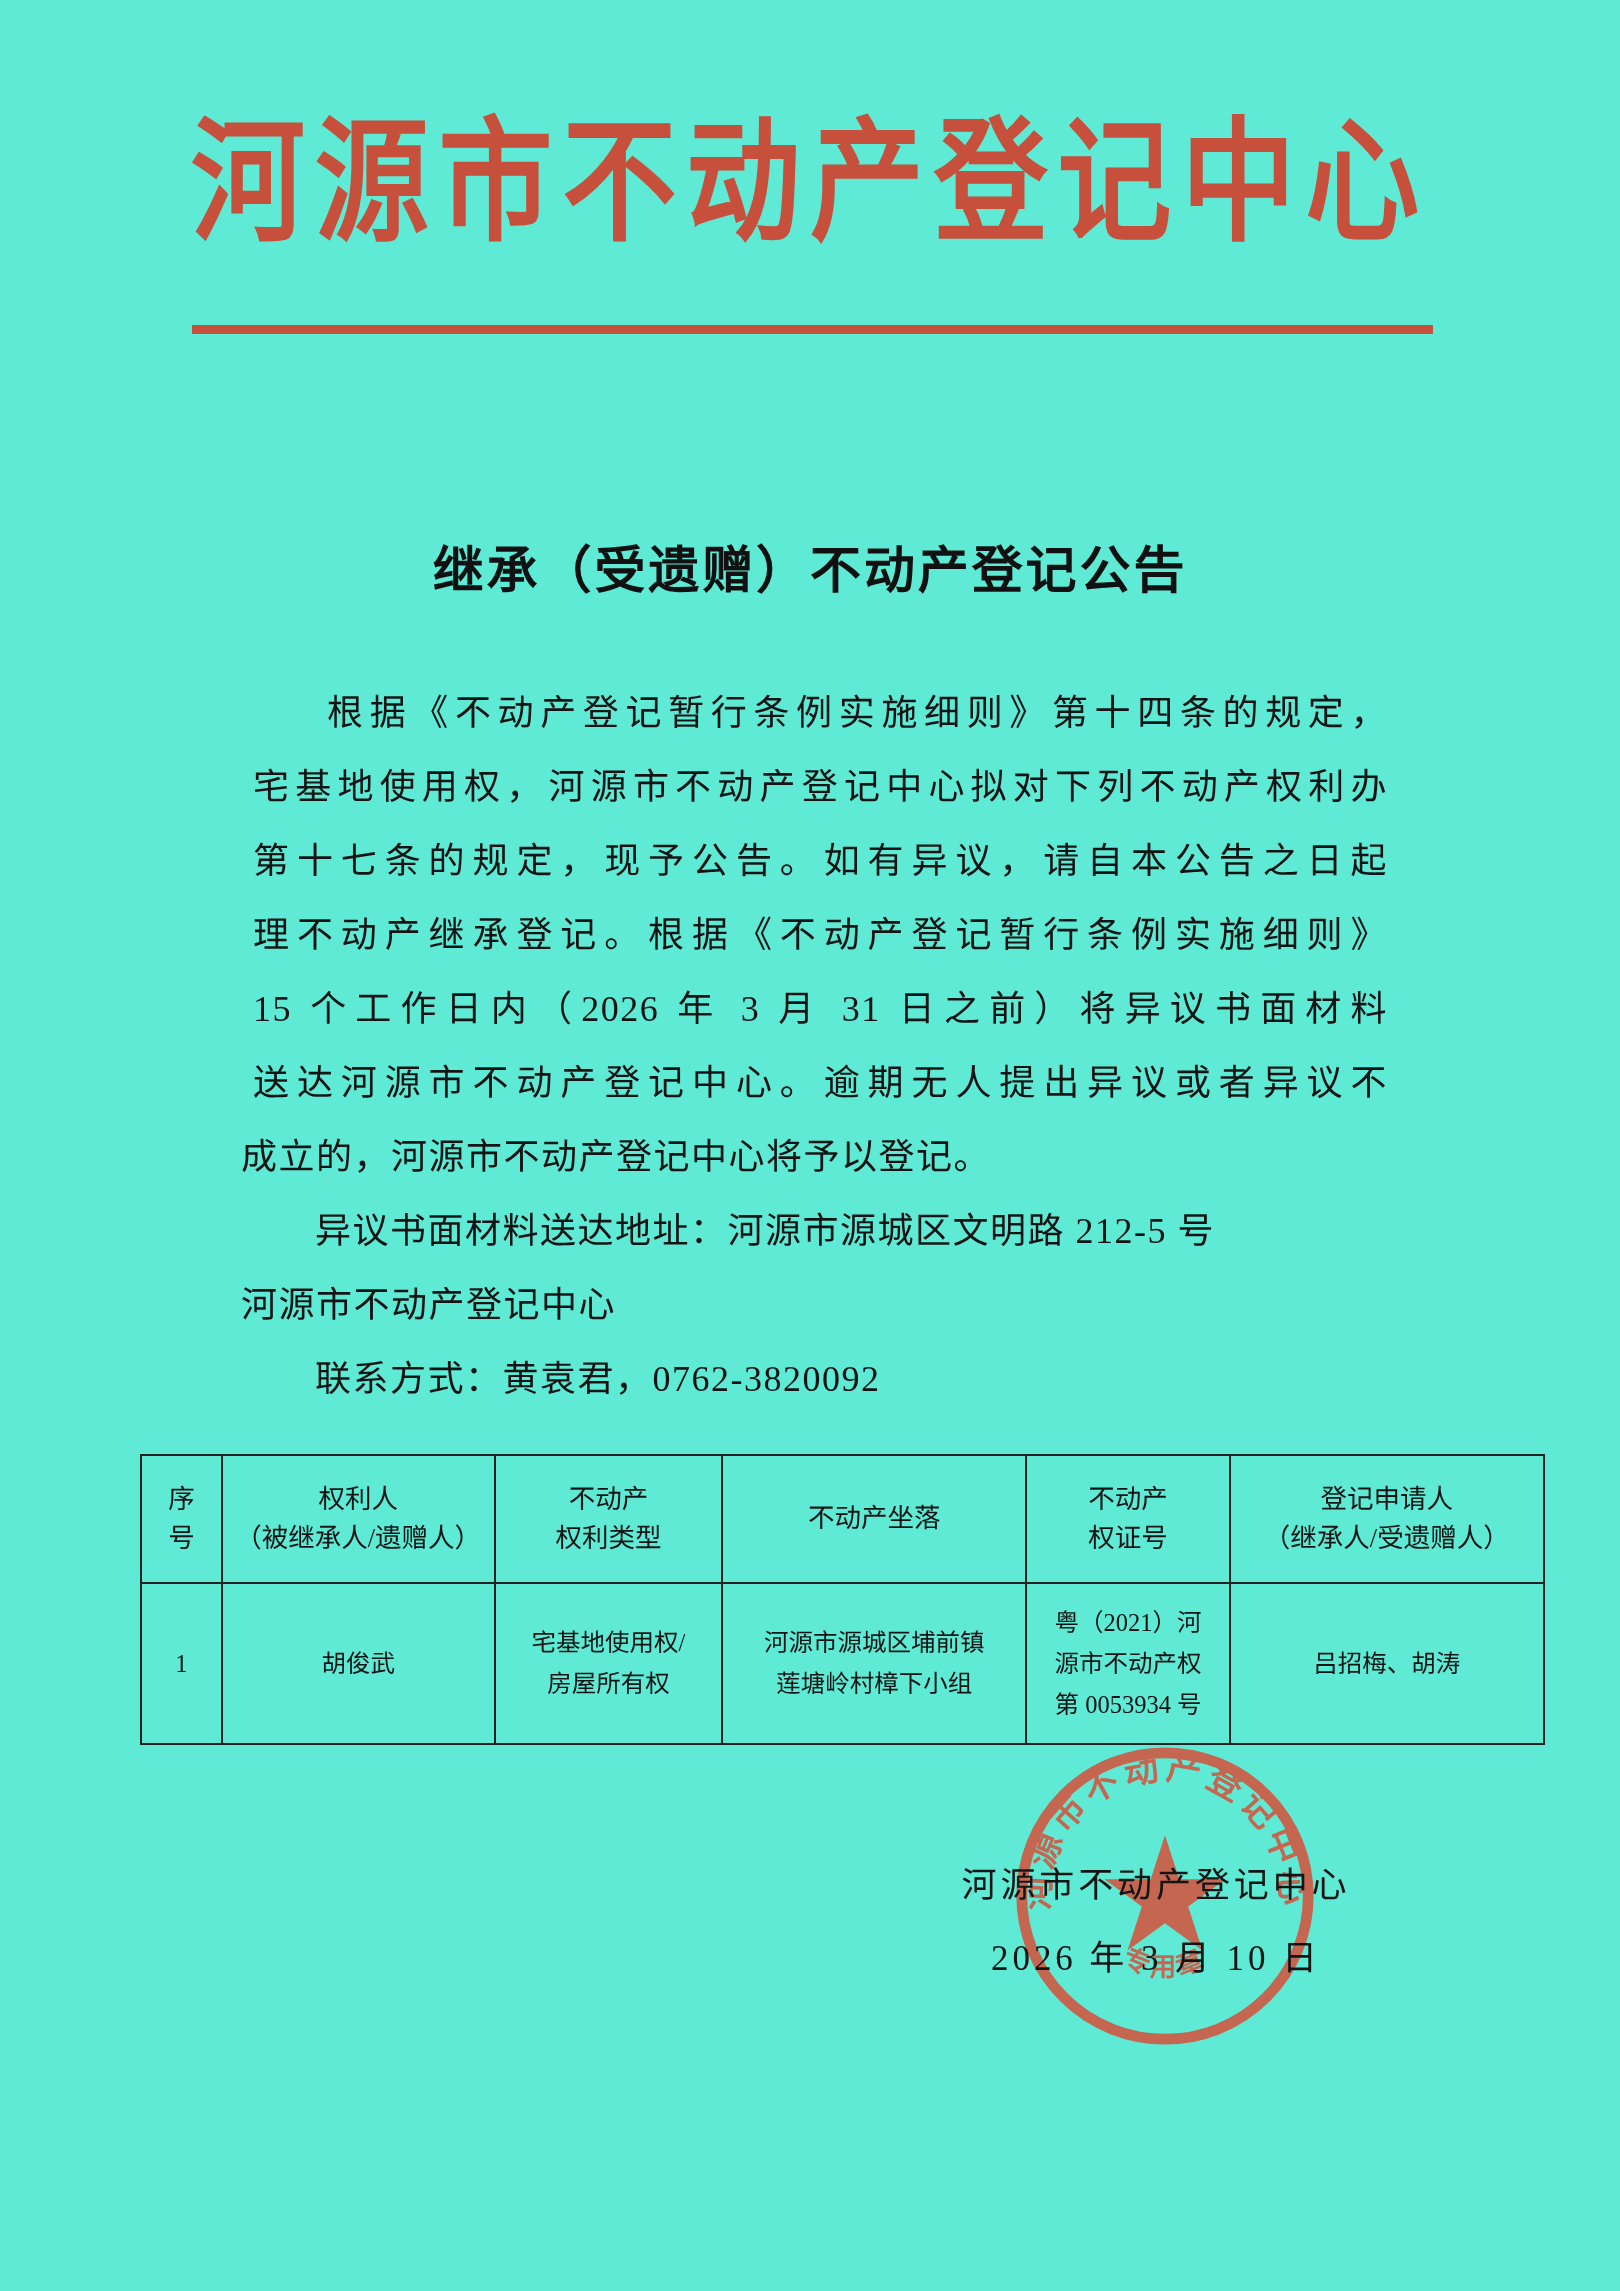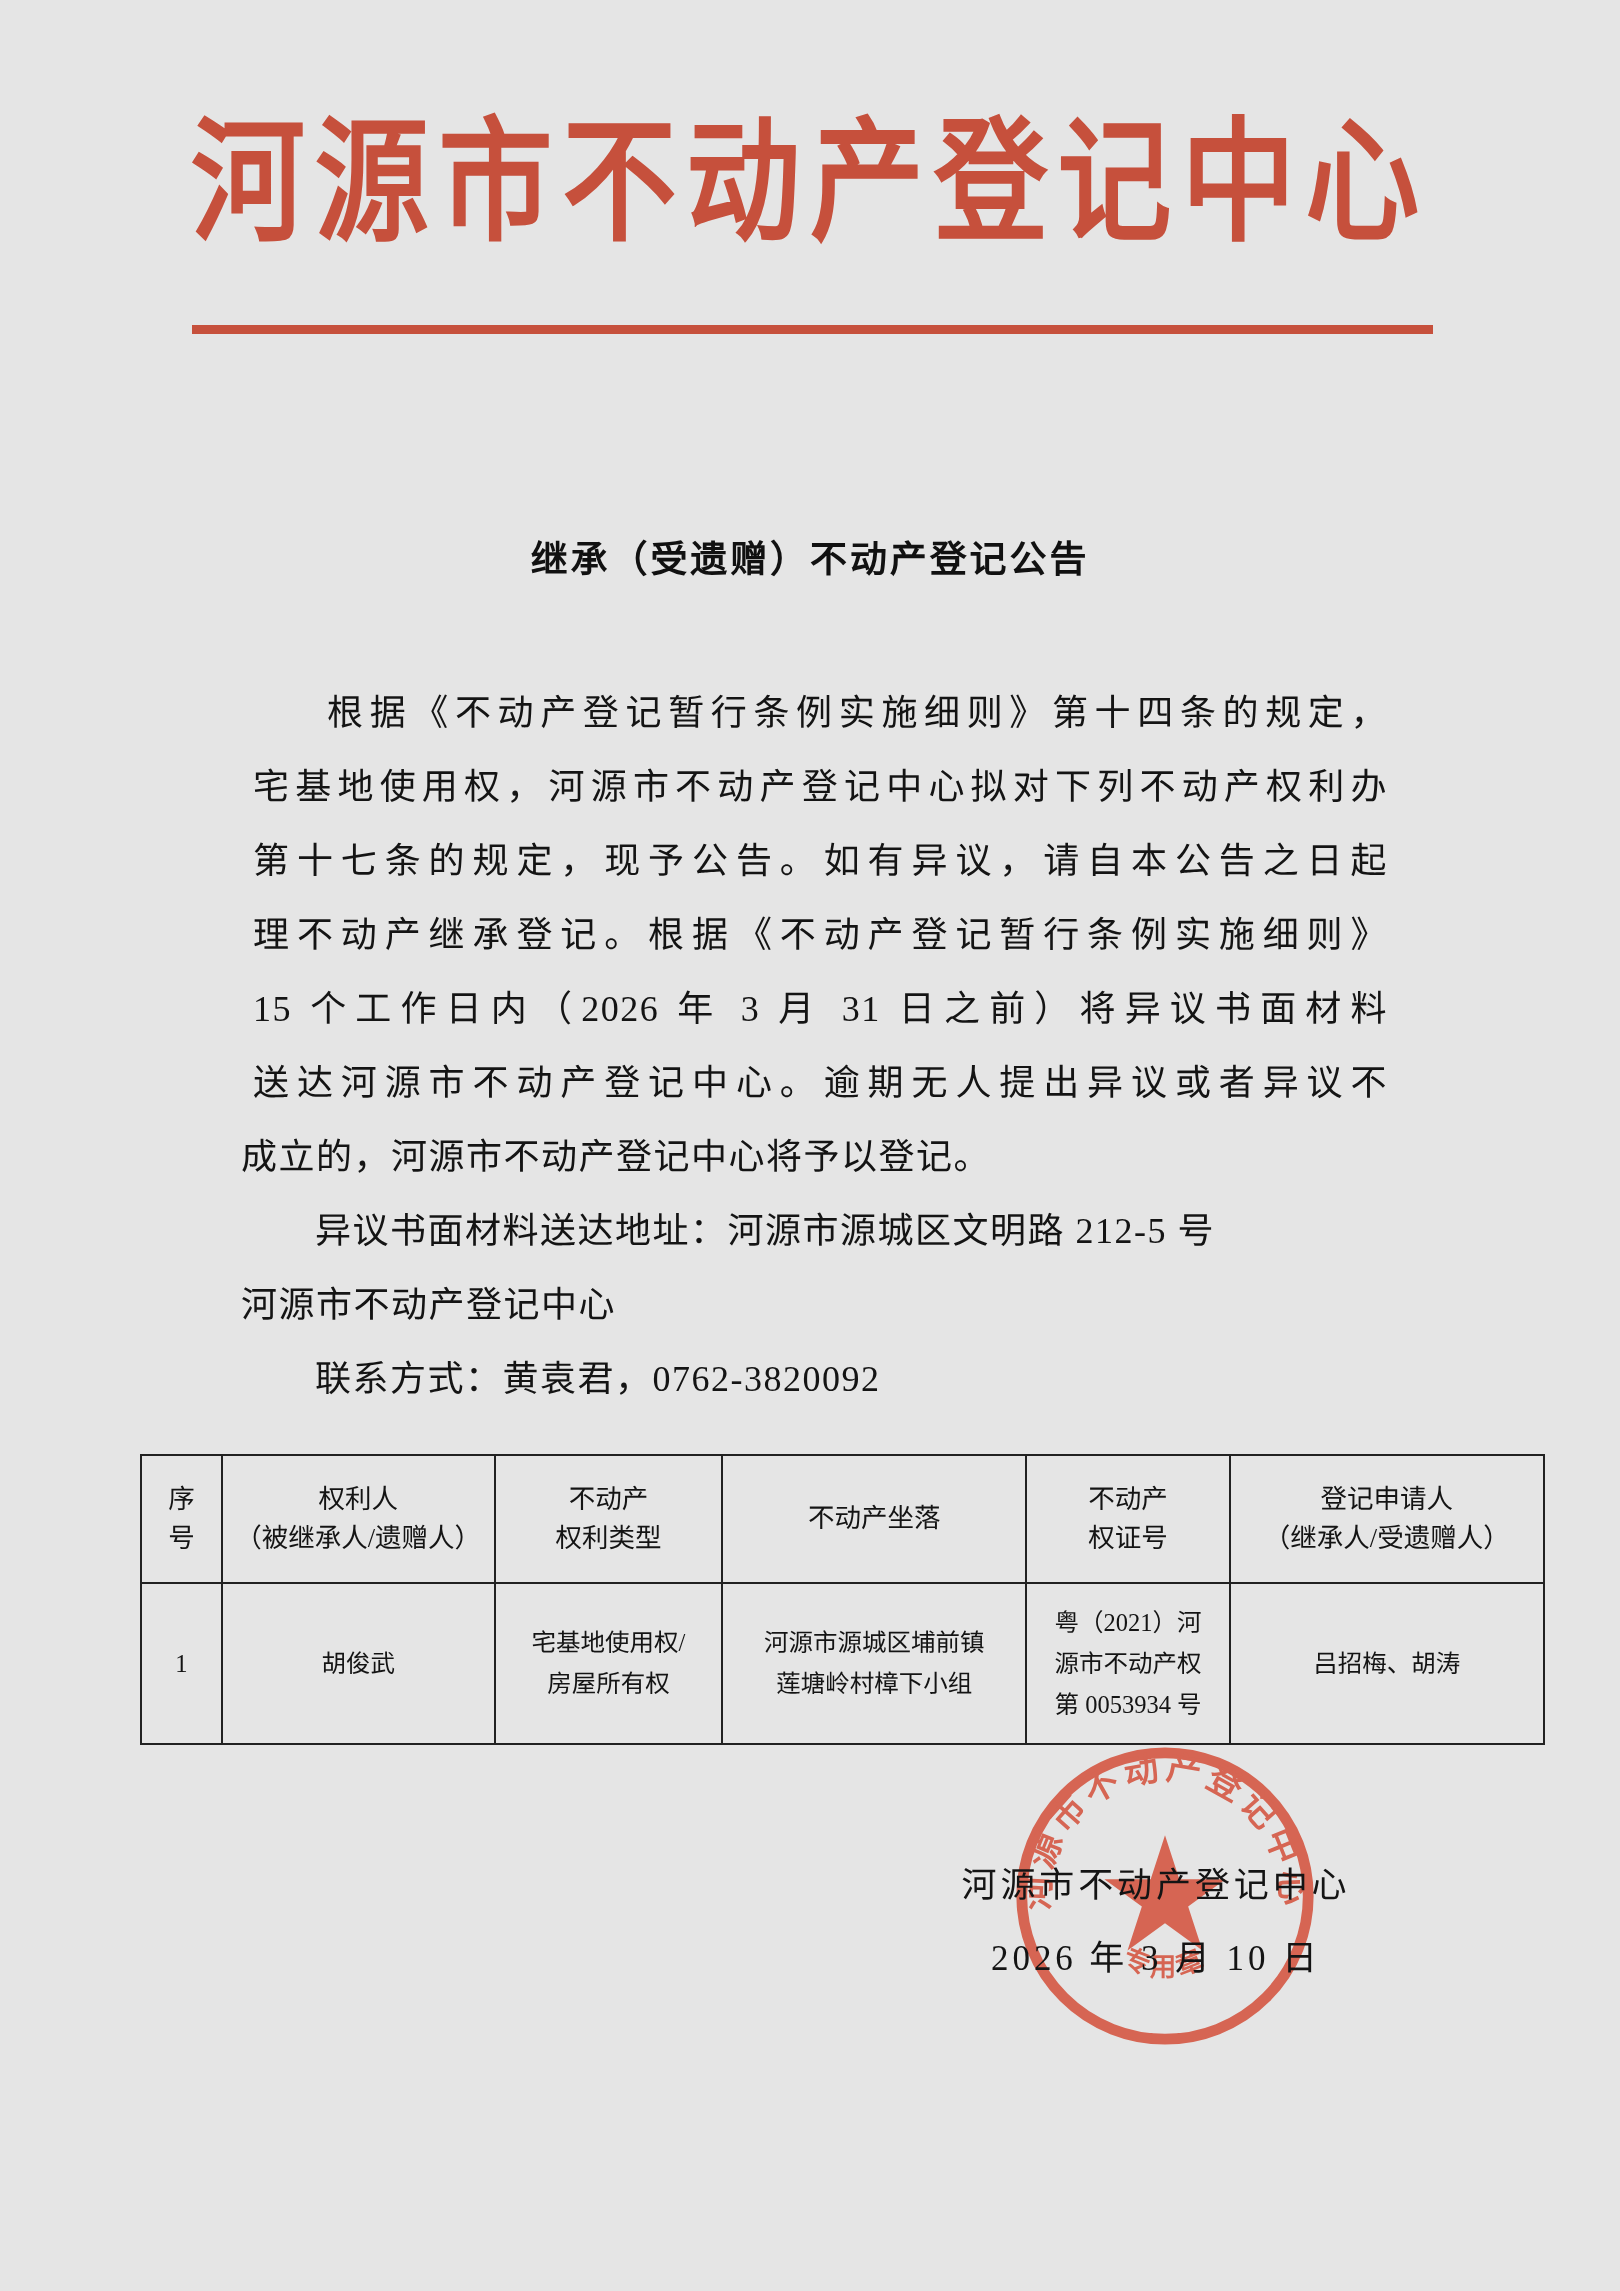--- a/index.html
+++ b/index.html
@@ -9,21 +9,21 @@
     background: #ffffff;
   }
   body {
     font-family: "Liberation Serif", "DejaVu Serif", serif;
     color: #1a1a1a;
   }
   #page {
     position: relative;
     width: 1620px;
     height: 2292px;
-    background: #e5e5e5;
+    background: #5eead4;
     overflow: hidden;
     box-sizing: border-box;
   }
 
   
   #masthead {
     position: absolute;
     left: 0;
     top: 116px;
     width: 1620px;
@@ -67,21 +67,21 @@
     padding-left: 167px;
   }
 
   
   #doc-title {
     position: absolute;
     left: 0;
     top: 529px;
     width: 1620px;
     text-align: center;
-    font-size: 37px;
+    font-size: 51px;
     font-weight: 700;
     letter-spacing: 2.9px;
     color: #111111;
     font-family: "Liberation Sans", "DejaVu Sans", sans-serif;
   }
 
   
   #body-block {
     position: absolute;
     left: 241px;

